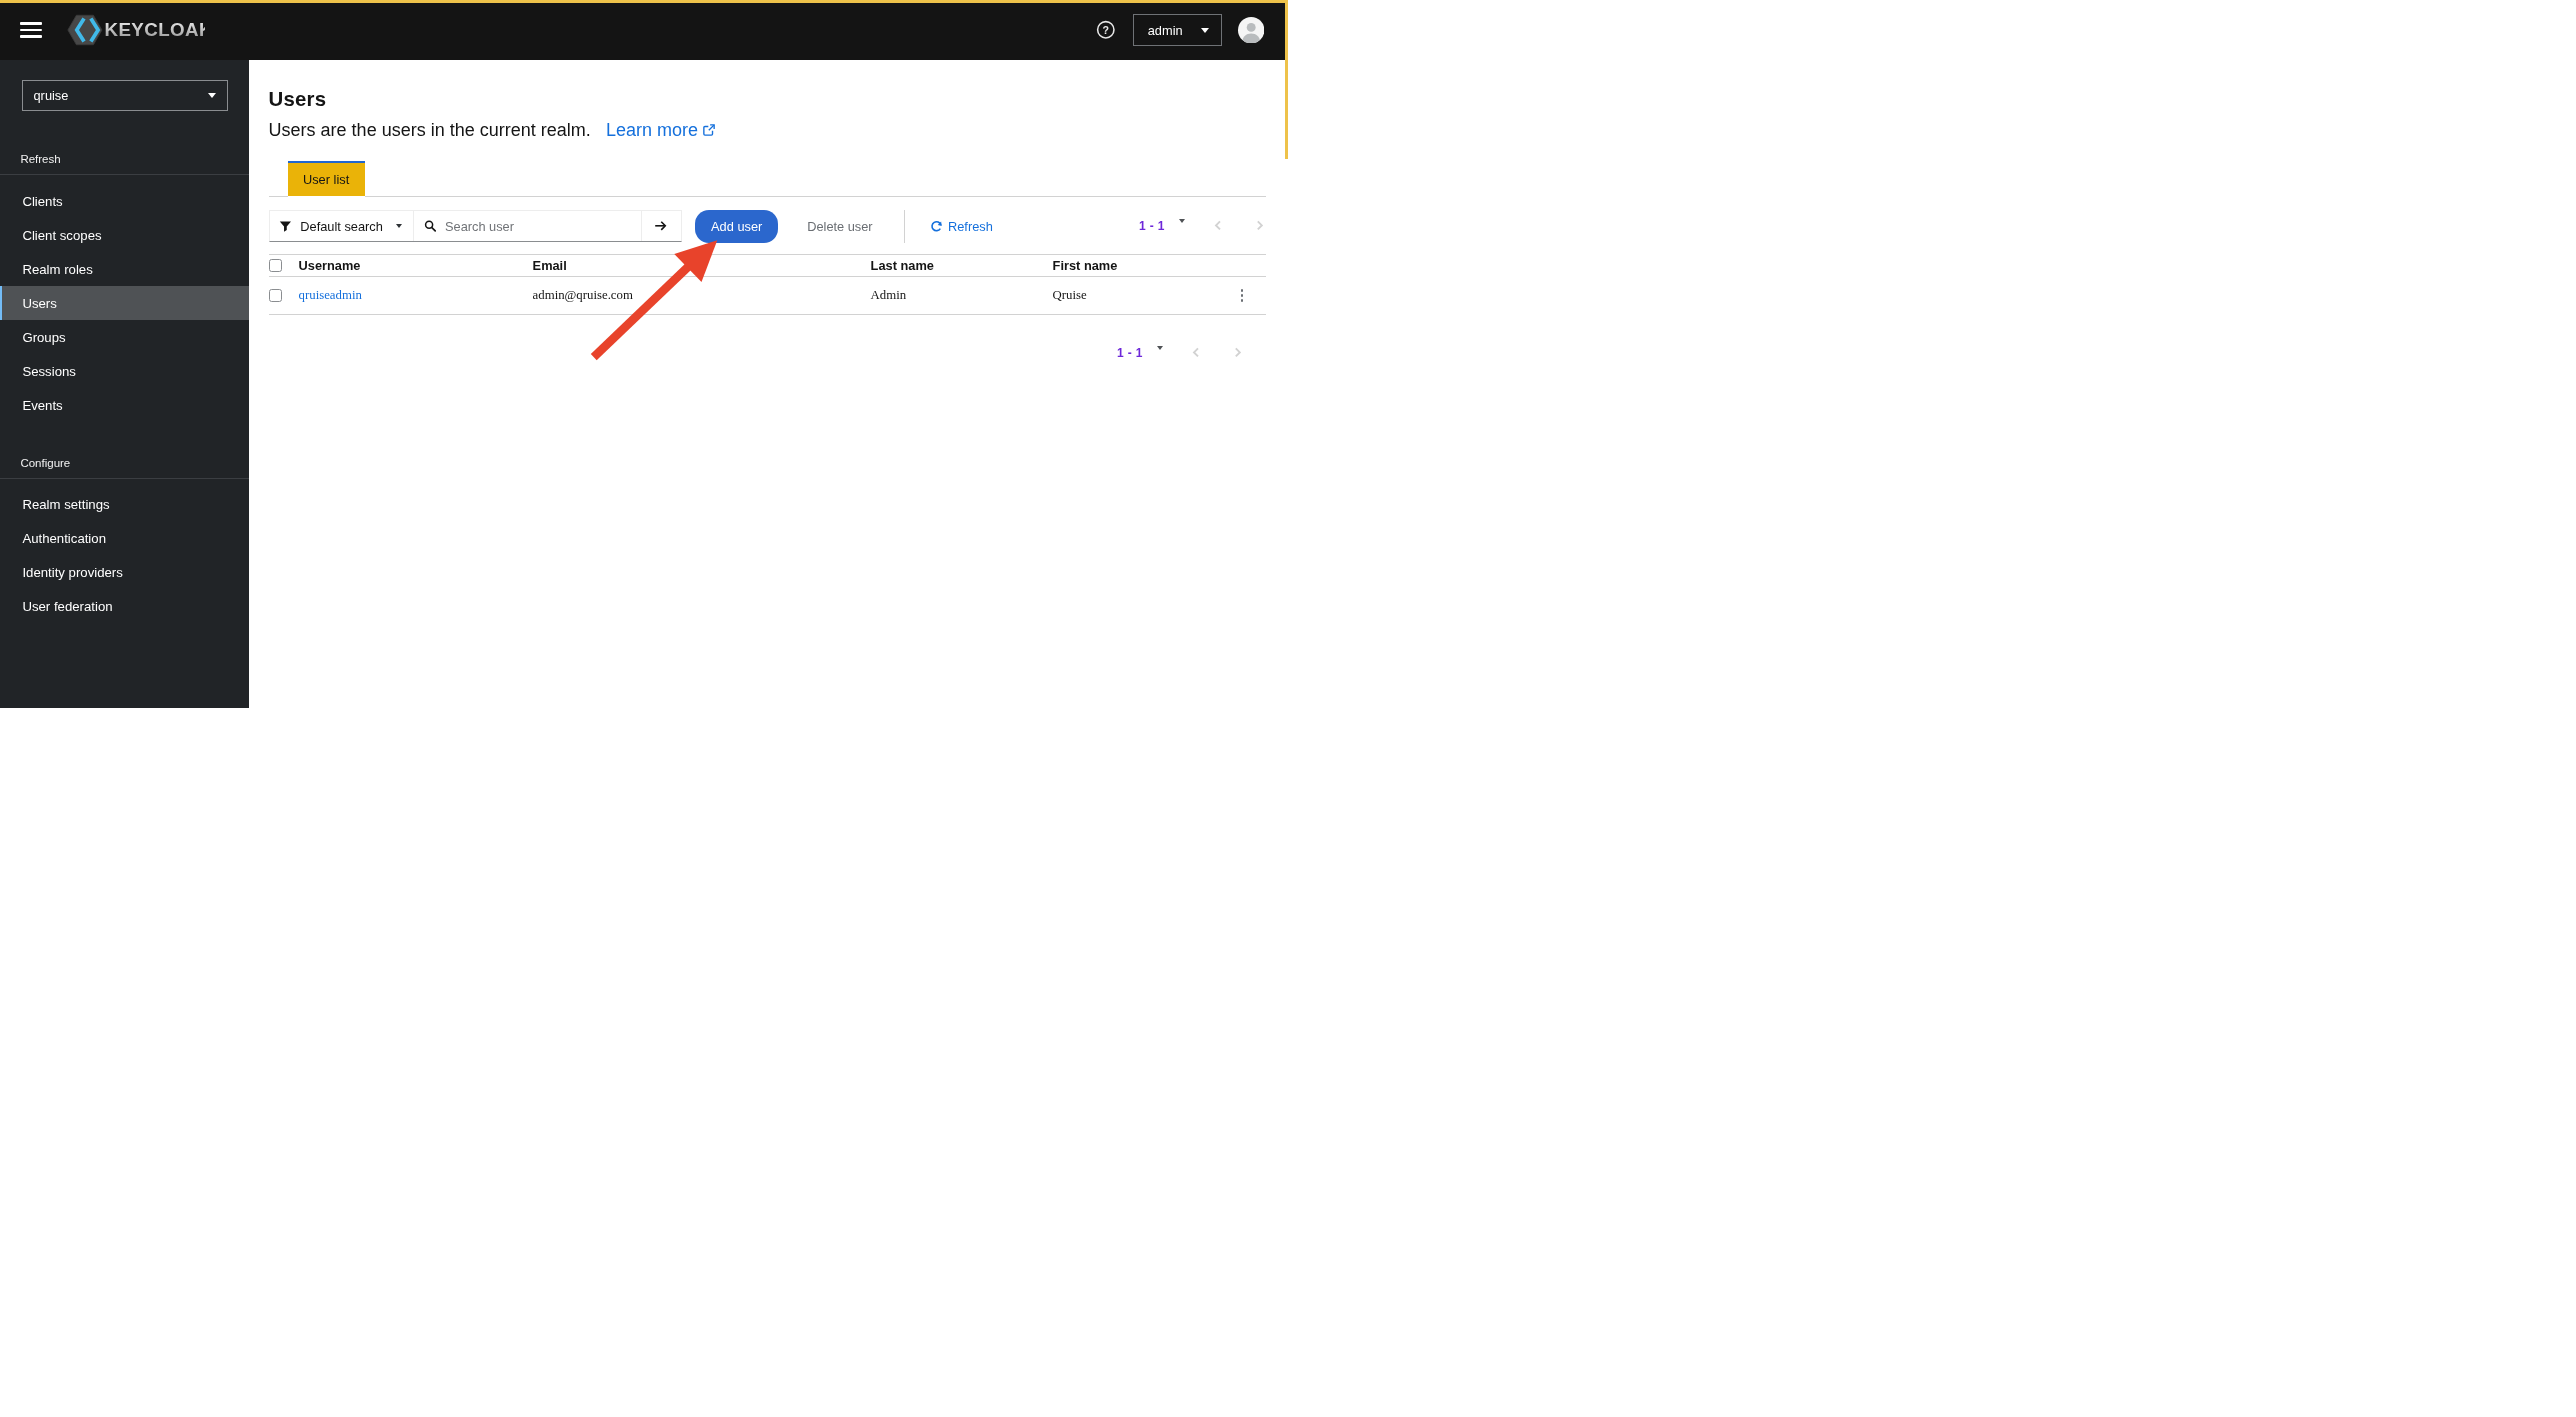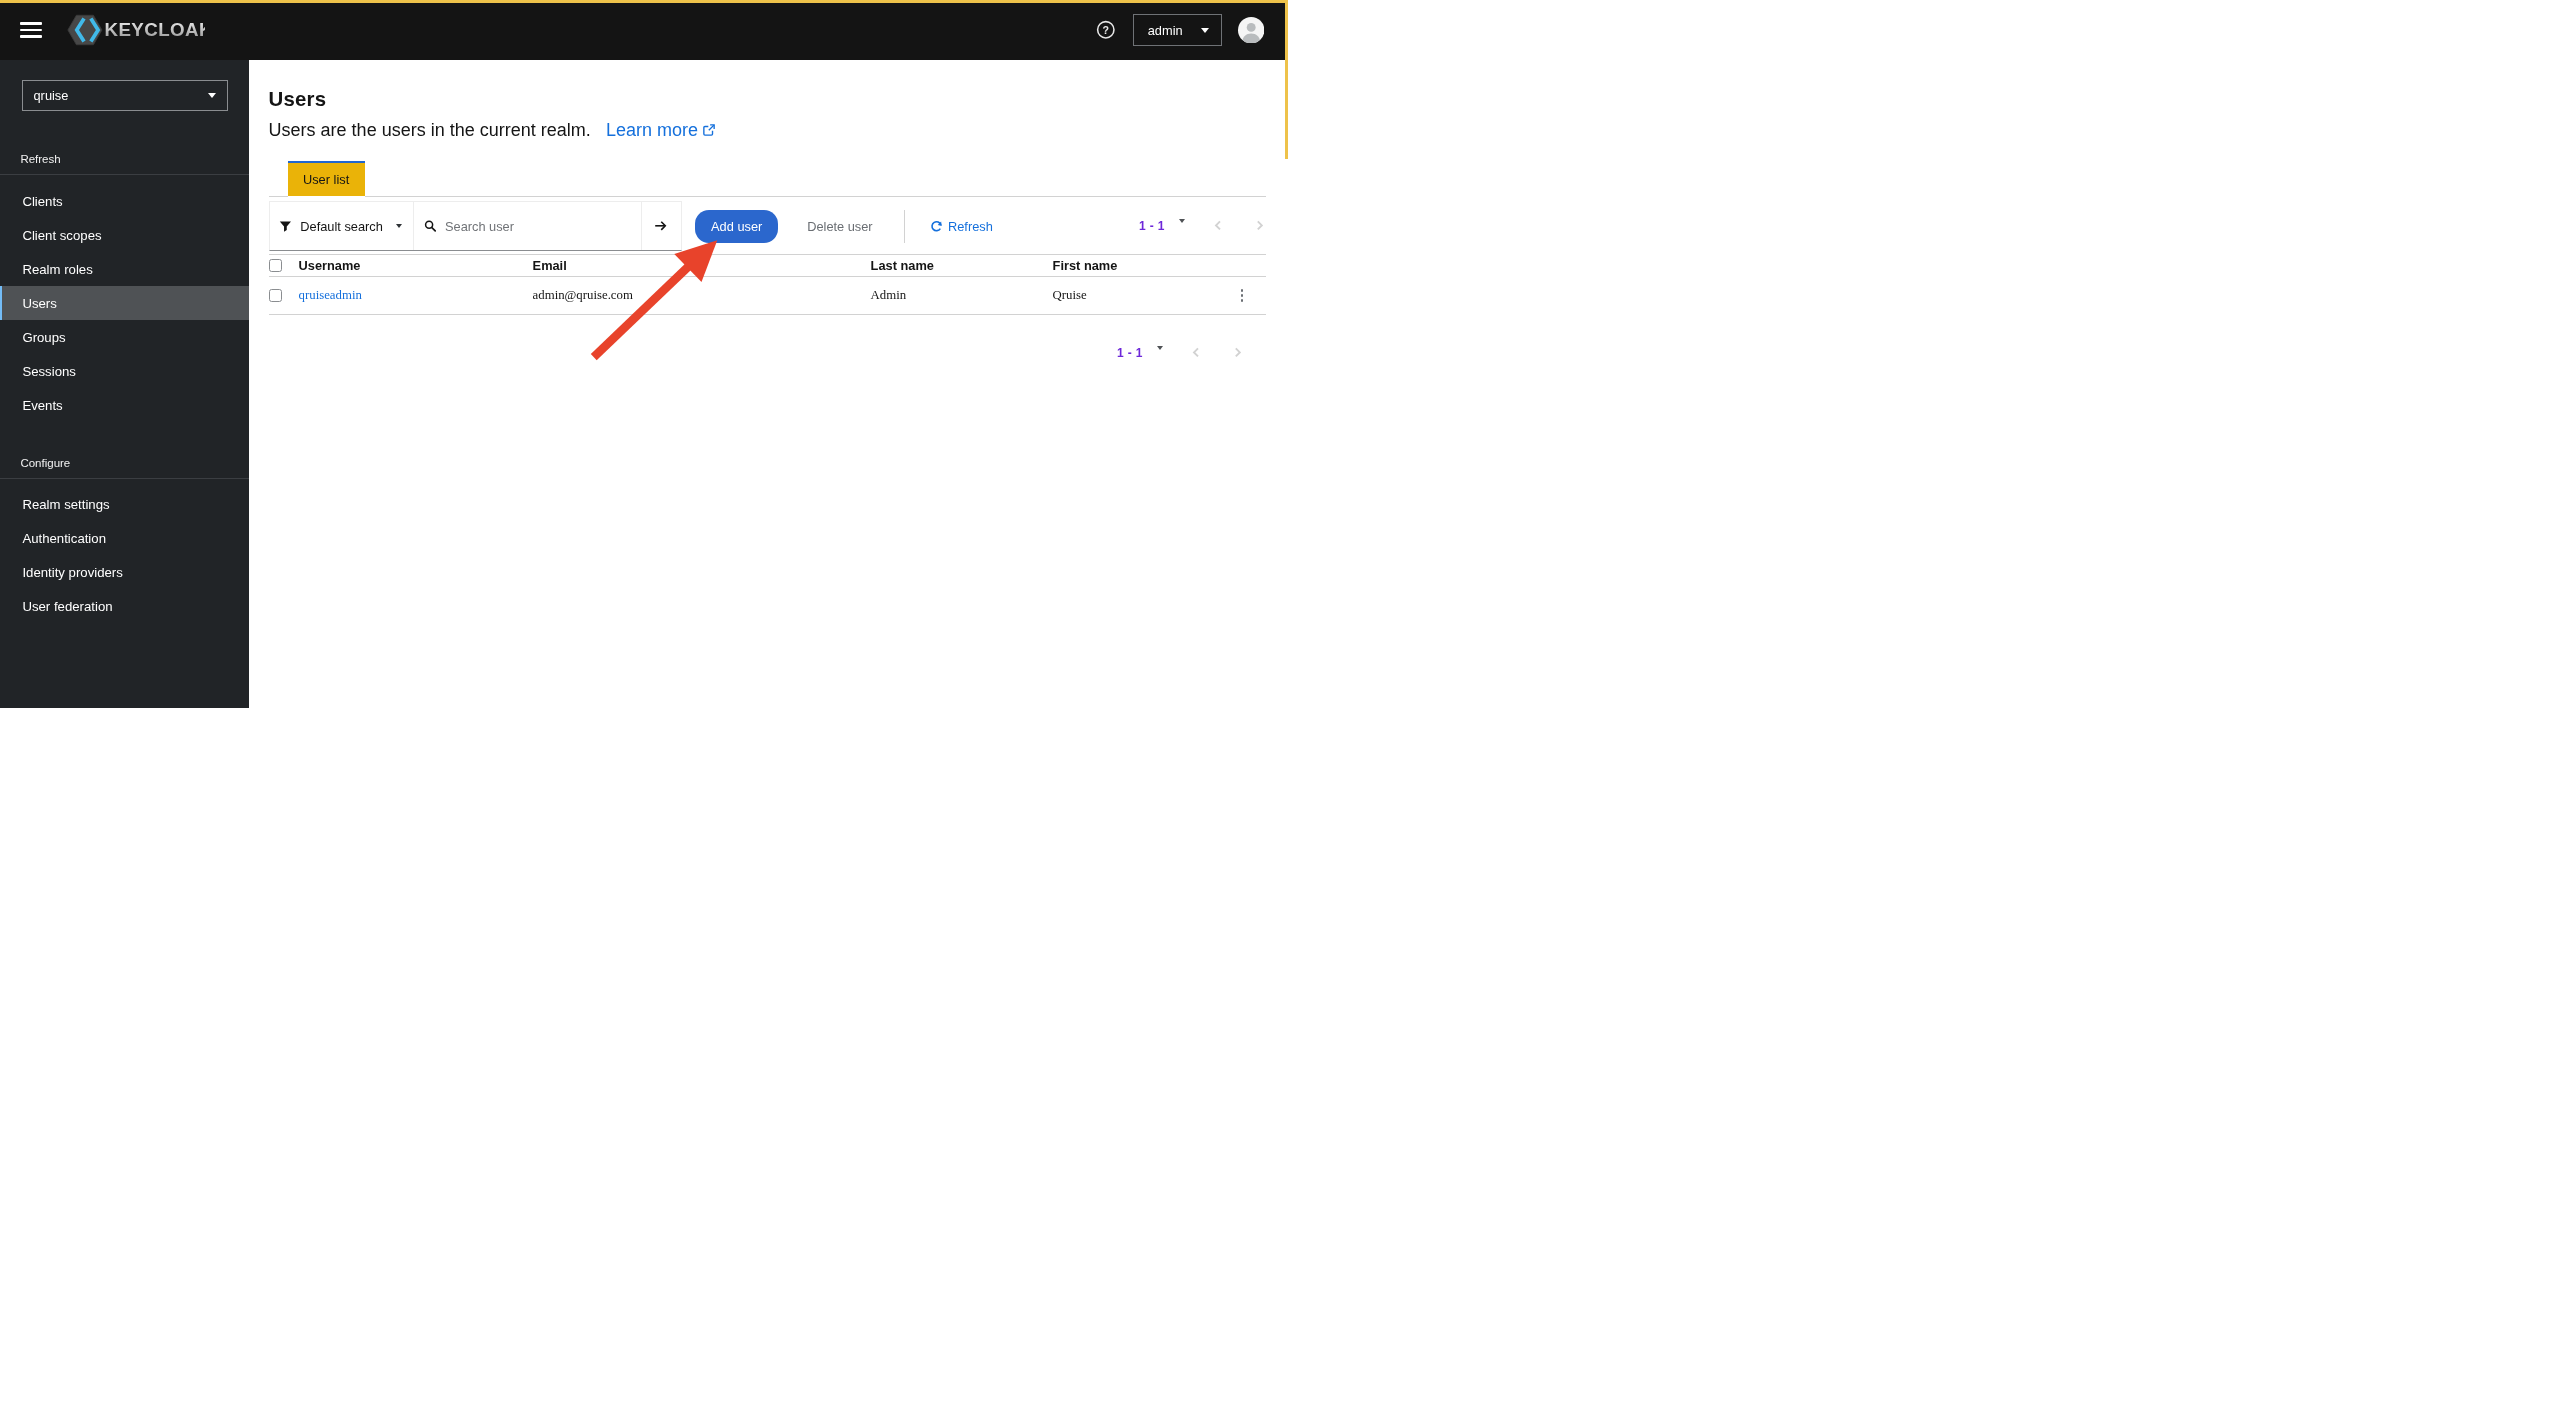--- a/index.html
+++ b/index.html
@@ -47,21 +47,21 @@
   .subtitle-row { margin-top:8.5px; display:flex; align-items:center; gap:15.3px; font-size:18px; color:#151515; }
   .link { color:#1570dc; text-decoration:none; display:inline-flex; align-items:center; gap:5.1px; cursor:pointer; }
 
   .tabstrip { margin-top:20.4px; display:flex; border-bottom:0.9px solid #d2d2d2; height:36px; }
   .tab { margin-left:19px; width:77px; height:36px; background:#eab308; border-top:2.6px solid #2166cf;
          margin-bottom:-0.9px; border-bottom:0.9px solid #fff;
          display:flex; align-items:center; justify-content:center; font-size:12.8px; color:#151515; cursor:pointer; }
 
   
   .toolbar { margin-top:12.8px; display:flex; align-items:center; height:33px; }
-  .filter-group { display:flex; height:50px; border:0.9px solid #ededed; border-bottom:0.9px solid #8a8d90; }
+  .filter-group { display:flex; height:32px; border:0.9px solid #ededed; border-bottom:0.9px solid #8a8d90; }
   .fg-dropdown { width:144px; display:flex; align-items:center; gap:8.5px; padding:0 10.2px 0 9.4px;
                  border-right:0.9px solid #ededed; font-size:12.8px; color:#151515; cursor:pointer; }
   .fg-dropdown .caret { margin-left:auto; color:#2f3337; }
   .fg-search { width:227px; display:flex; align-items:center; gap:9px; padding:0 8.5px 0 10.2px; }
   .fg-search input { border:none; outline:none; font-size:12.8px; width:100%; color:#151515;
                      font-family:"Liberation Sans",sans-serif; }
   .fg-search input::placeholder { color:#707377; opacity:1; }
   .fg-arrow { width:40px; border-left:0.9px solid #ededed; display:flex; align-items:center; justify-content:center; cursor:pointer; }
   .btn-add { margin-left:13.6px; width:83px; height:33px; background:#2b67cd; color:#fff; border:none;
              border-radius:14px; font-size:12.8px; font-family:"Liberation Sans",sans-serif; cursor:pointer;

